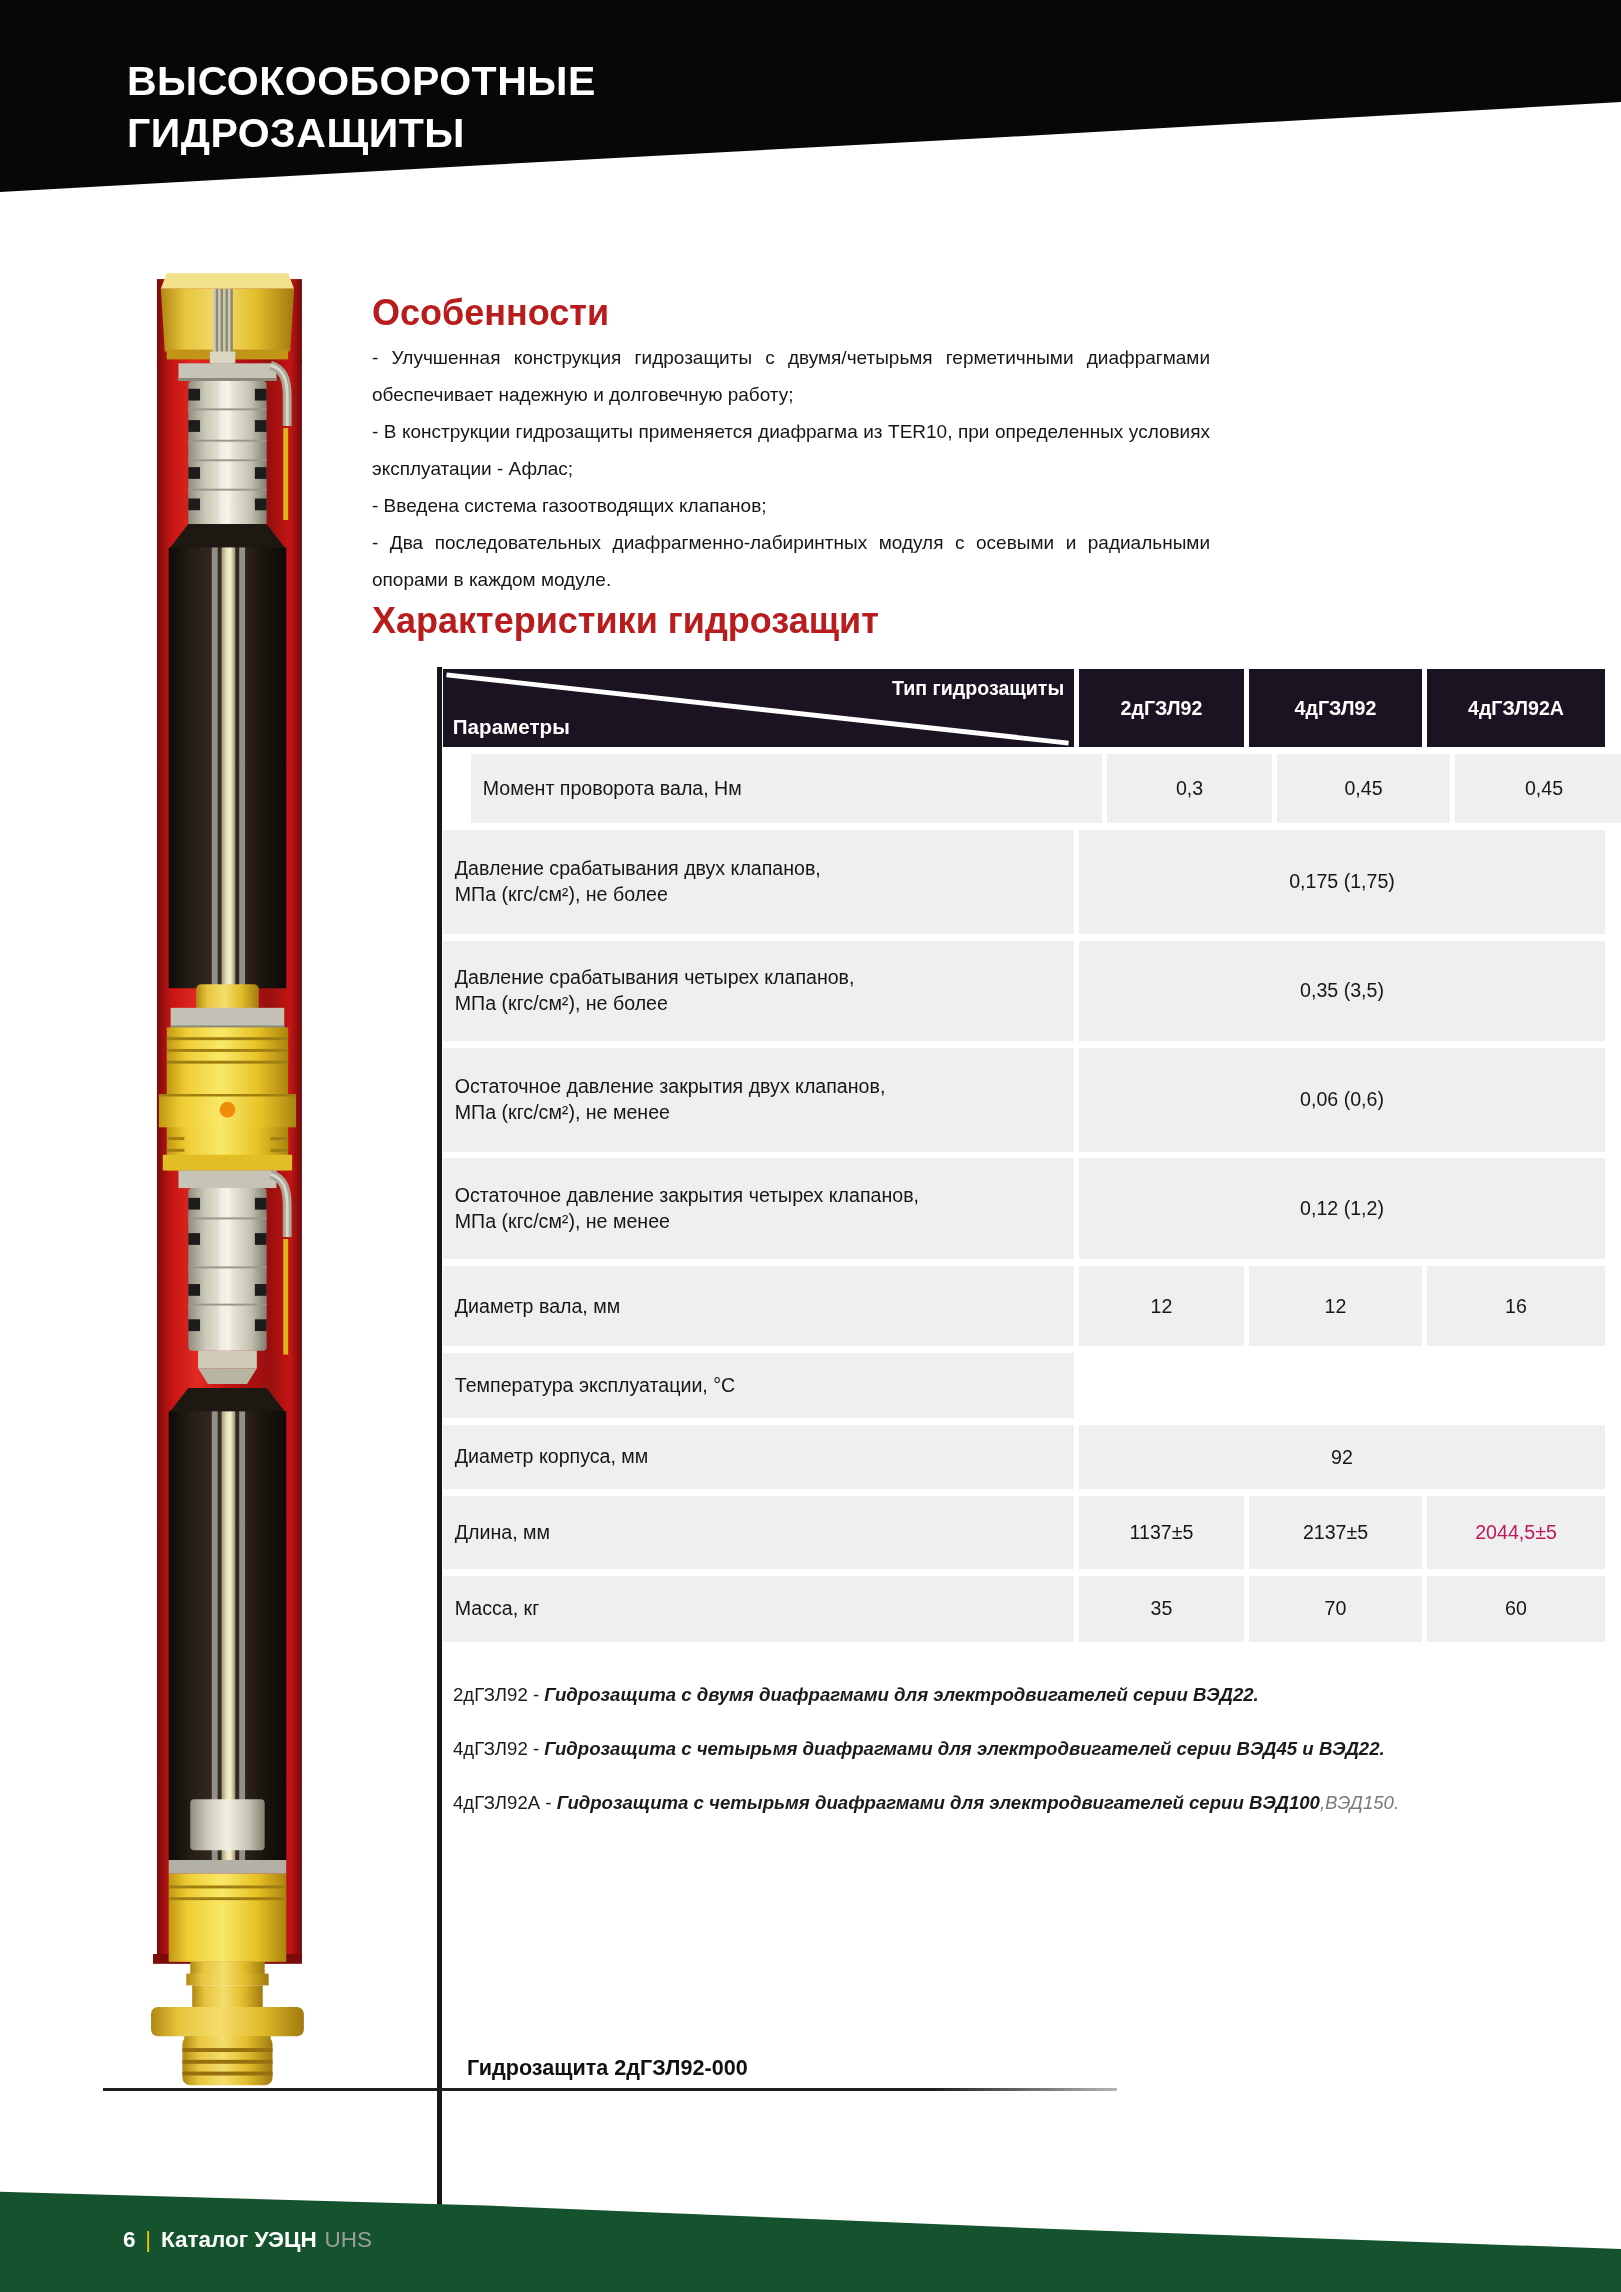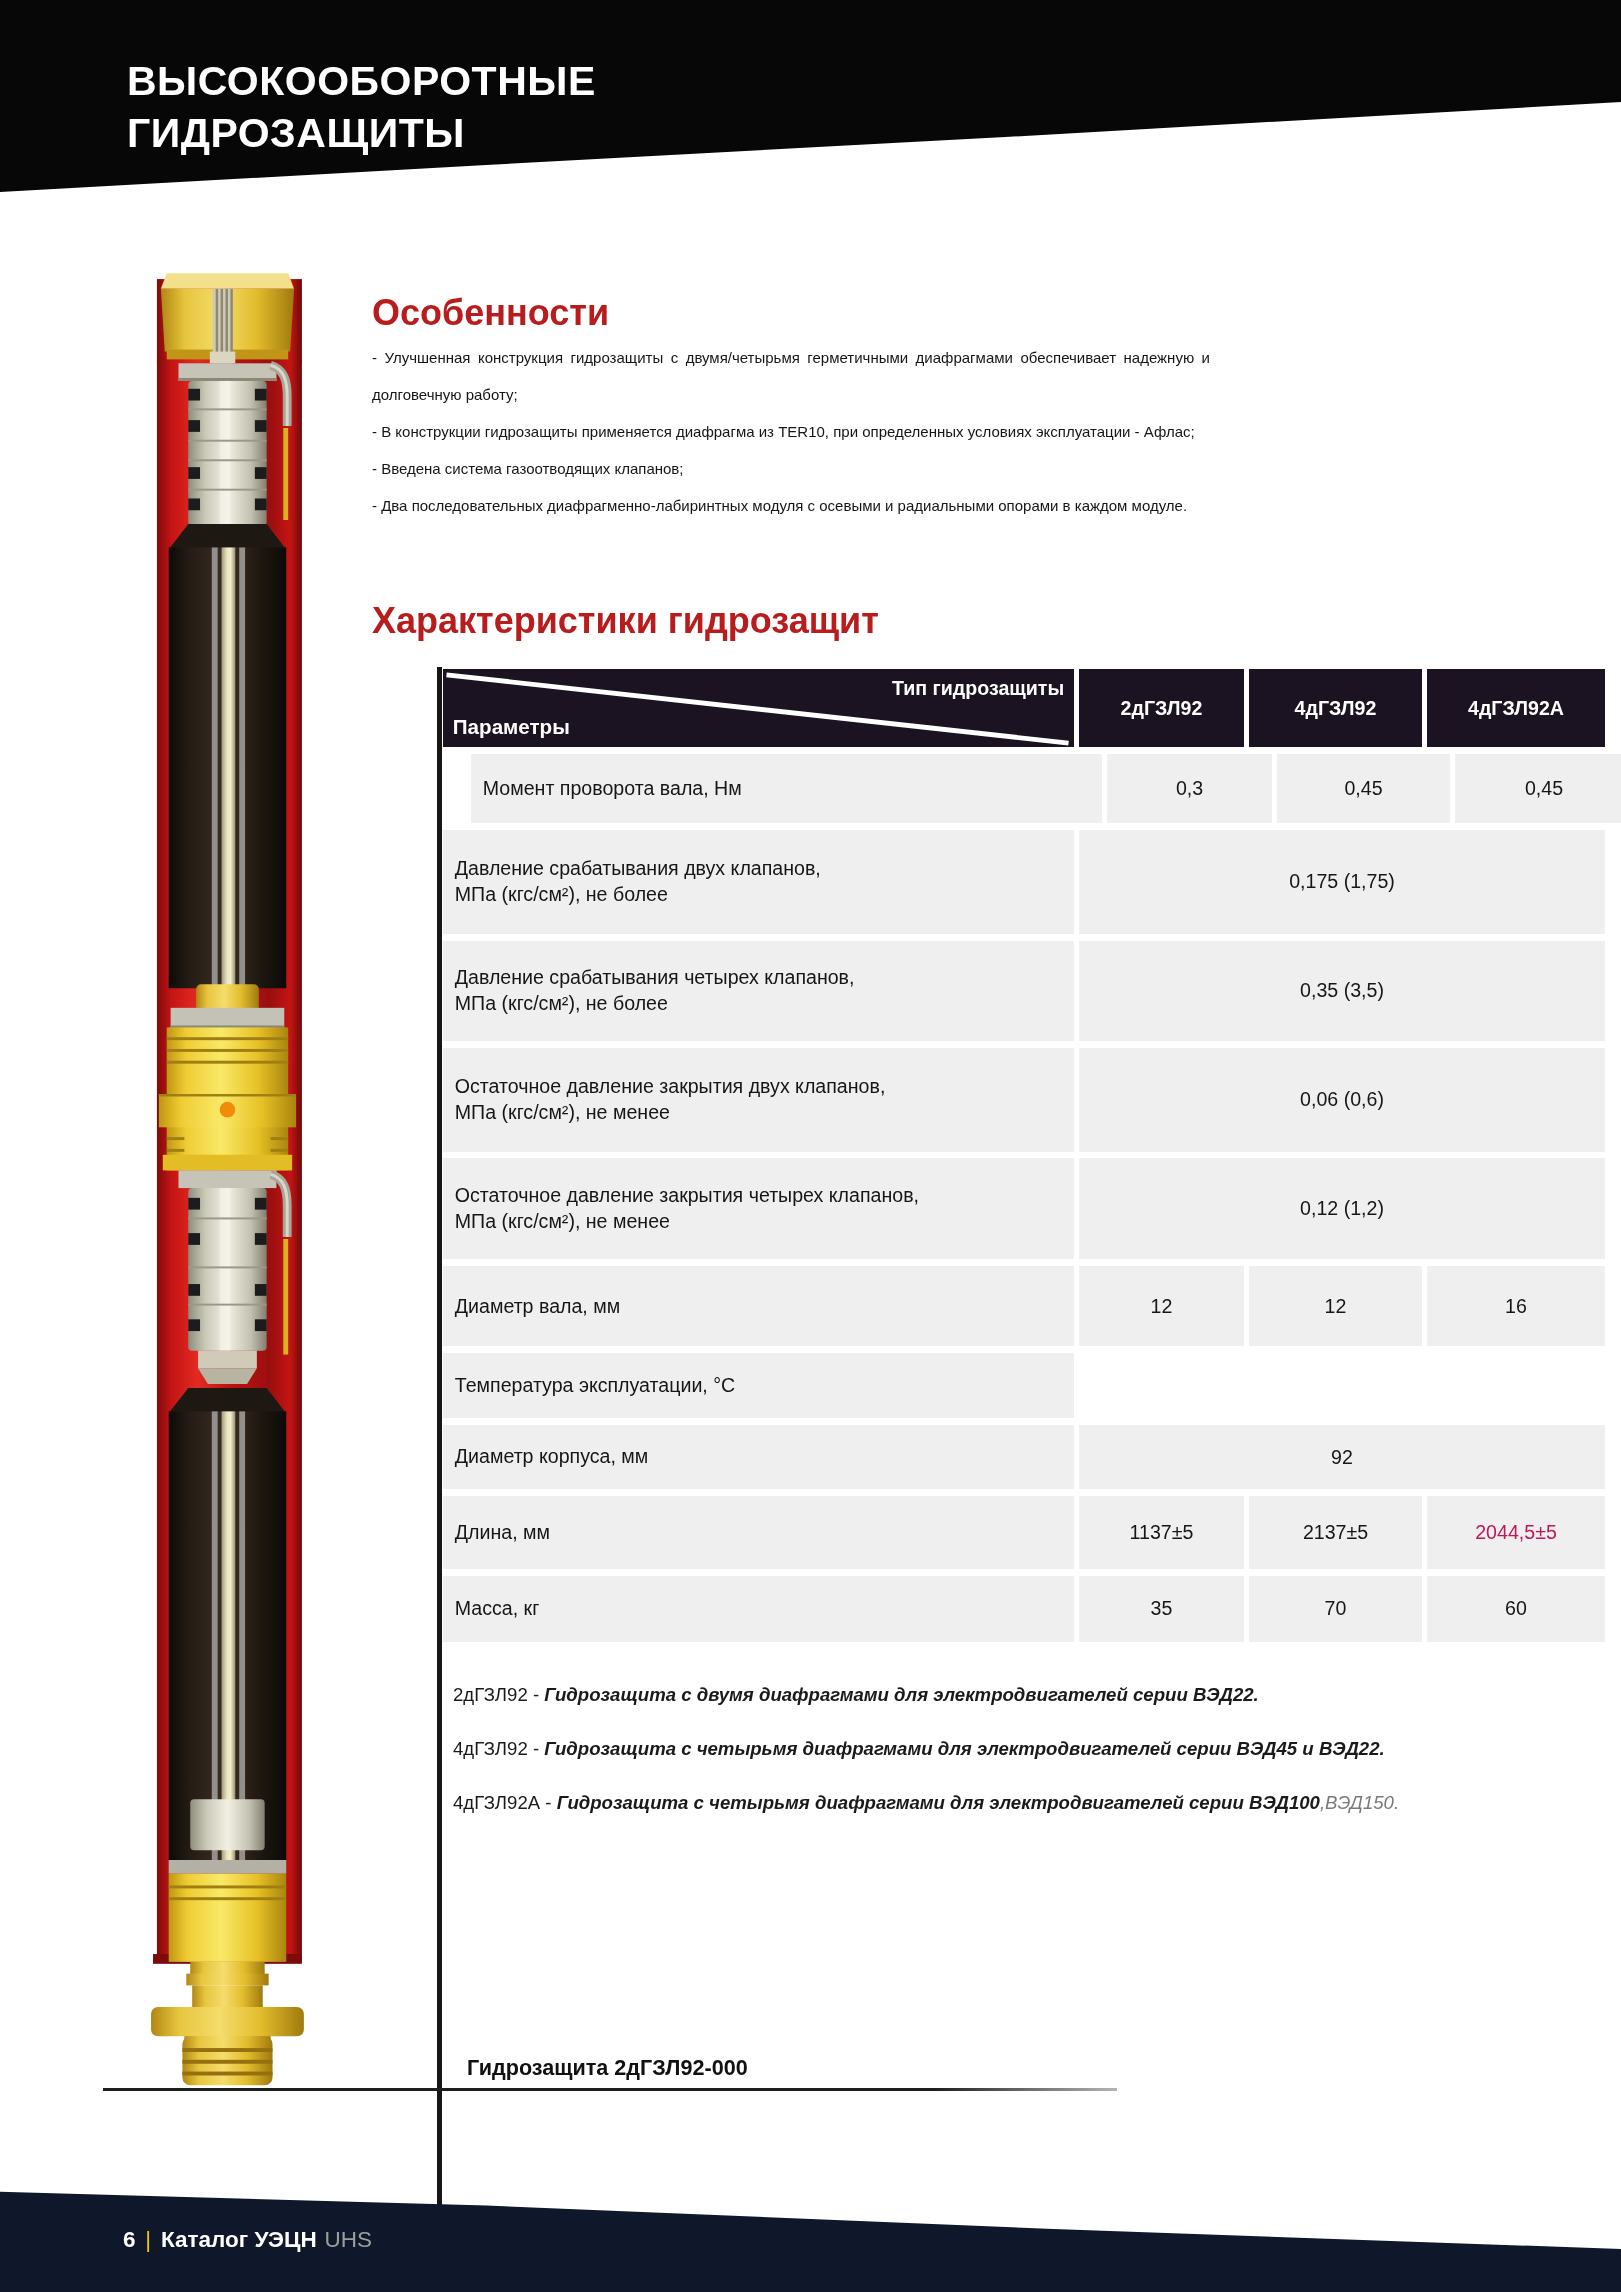--- a/index.html
+++ b/index.html
@@ -19,21 +19,21 @@
     color:#ffffff; font-weight:bold; font-size:41px; line-height:52px; letter-spacing:0.5px;
   }
   
   .h-yellow {
     position:absolute; left:372px; color:#b91c1c; font-size:36px; font-weight:bold;
   }
   .features-head { top:292px; }
   .chars-head   { top:600px; }
   .features-body {
     position:absolute; left:372px; top:339px; width:838px;
-    font-size:15px; line-height:37px; text-align:justify; color:#161616;
+    font-size:19px; line-height:37px; text-align:justify; color:#161616;
   }
   .features-body p { margin:0; }
   
   .vline { position:absolute; left:437px; top:667px; width:4.9px; height:1566px; background:#161616; }
   .hline {
     position:absolute; left:103px; top:2088px; width:1014px; height:2.9px;
     background:linear-gradient(to right, #1e1e1e 82%, #b5b5b5 100%);
   }
   
   .spec-table { position:absolute; left:443px; top:669px; width:1159px; }
@@ -65,21 +65,21 @@
   
   .footnotes { position:absolute; left:453px; top:1684px; width:1147px; font-size:18.6px; }
   .footnotes p { margin:0 0 32px 0; }
   .fn-model { font-weight:normal; font-style:normal; }
   .fn-text  { font-weight:bold; font-style:italic; }
   .fn-text2 { font-weight:normal; font-style:italic; color:#7a7a7a; }
   
   .fig-caption { position:absolute; left:467px; top:2055px; font-size:21.6px; font-weight:bold; color:#111; }
   
   .footer {
-    position:absolute; left:0; top:2184px; width:1621px; height:109px; background:#0f172a;
+    position:absolute; left:0; top:2184px; width:1621px; height:109px; background:#14532d;
     clip-path:polygon(0 7.8px, 30% 21.6px, 65% 45px, 100% 65px, 100% 100%, 0 100%);
   }
   .footer .ftext { position:absolute; left:123px; top:43px; font-size:22.5px; font-weight:bold; color:#ffffff; }
   .footer .fdiv  { color:#f2c40c; padding:0 9.8px; font-weight:normal; }
   .footer .fsuf  { color:#9d9d9d; font-weight:normal; padding-left:7.8px; }
   
   .device { position:absolute; left:106px; top:265px; }
 </style>
 </head>
 <body>

